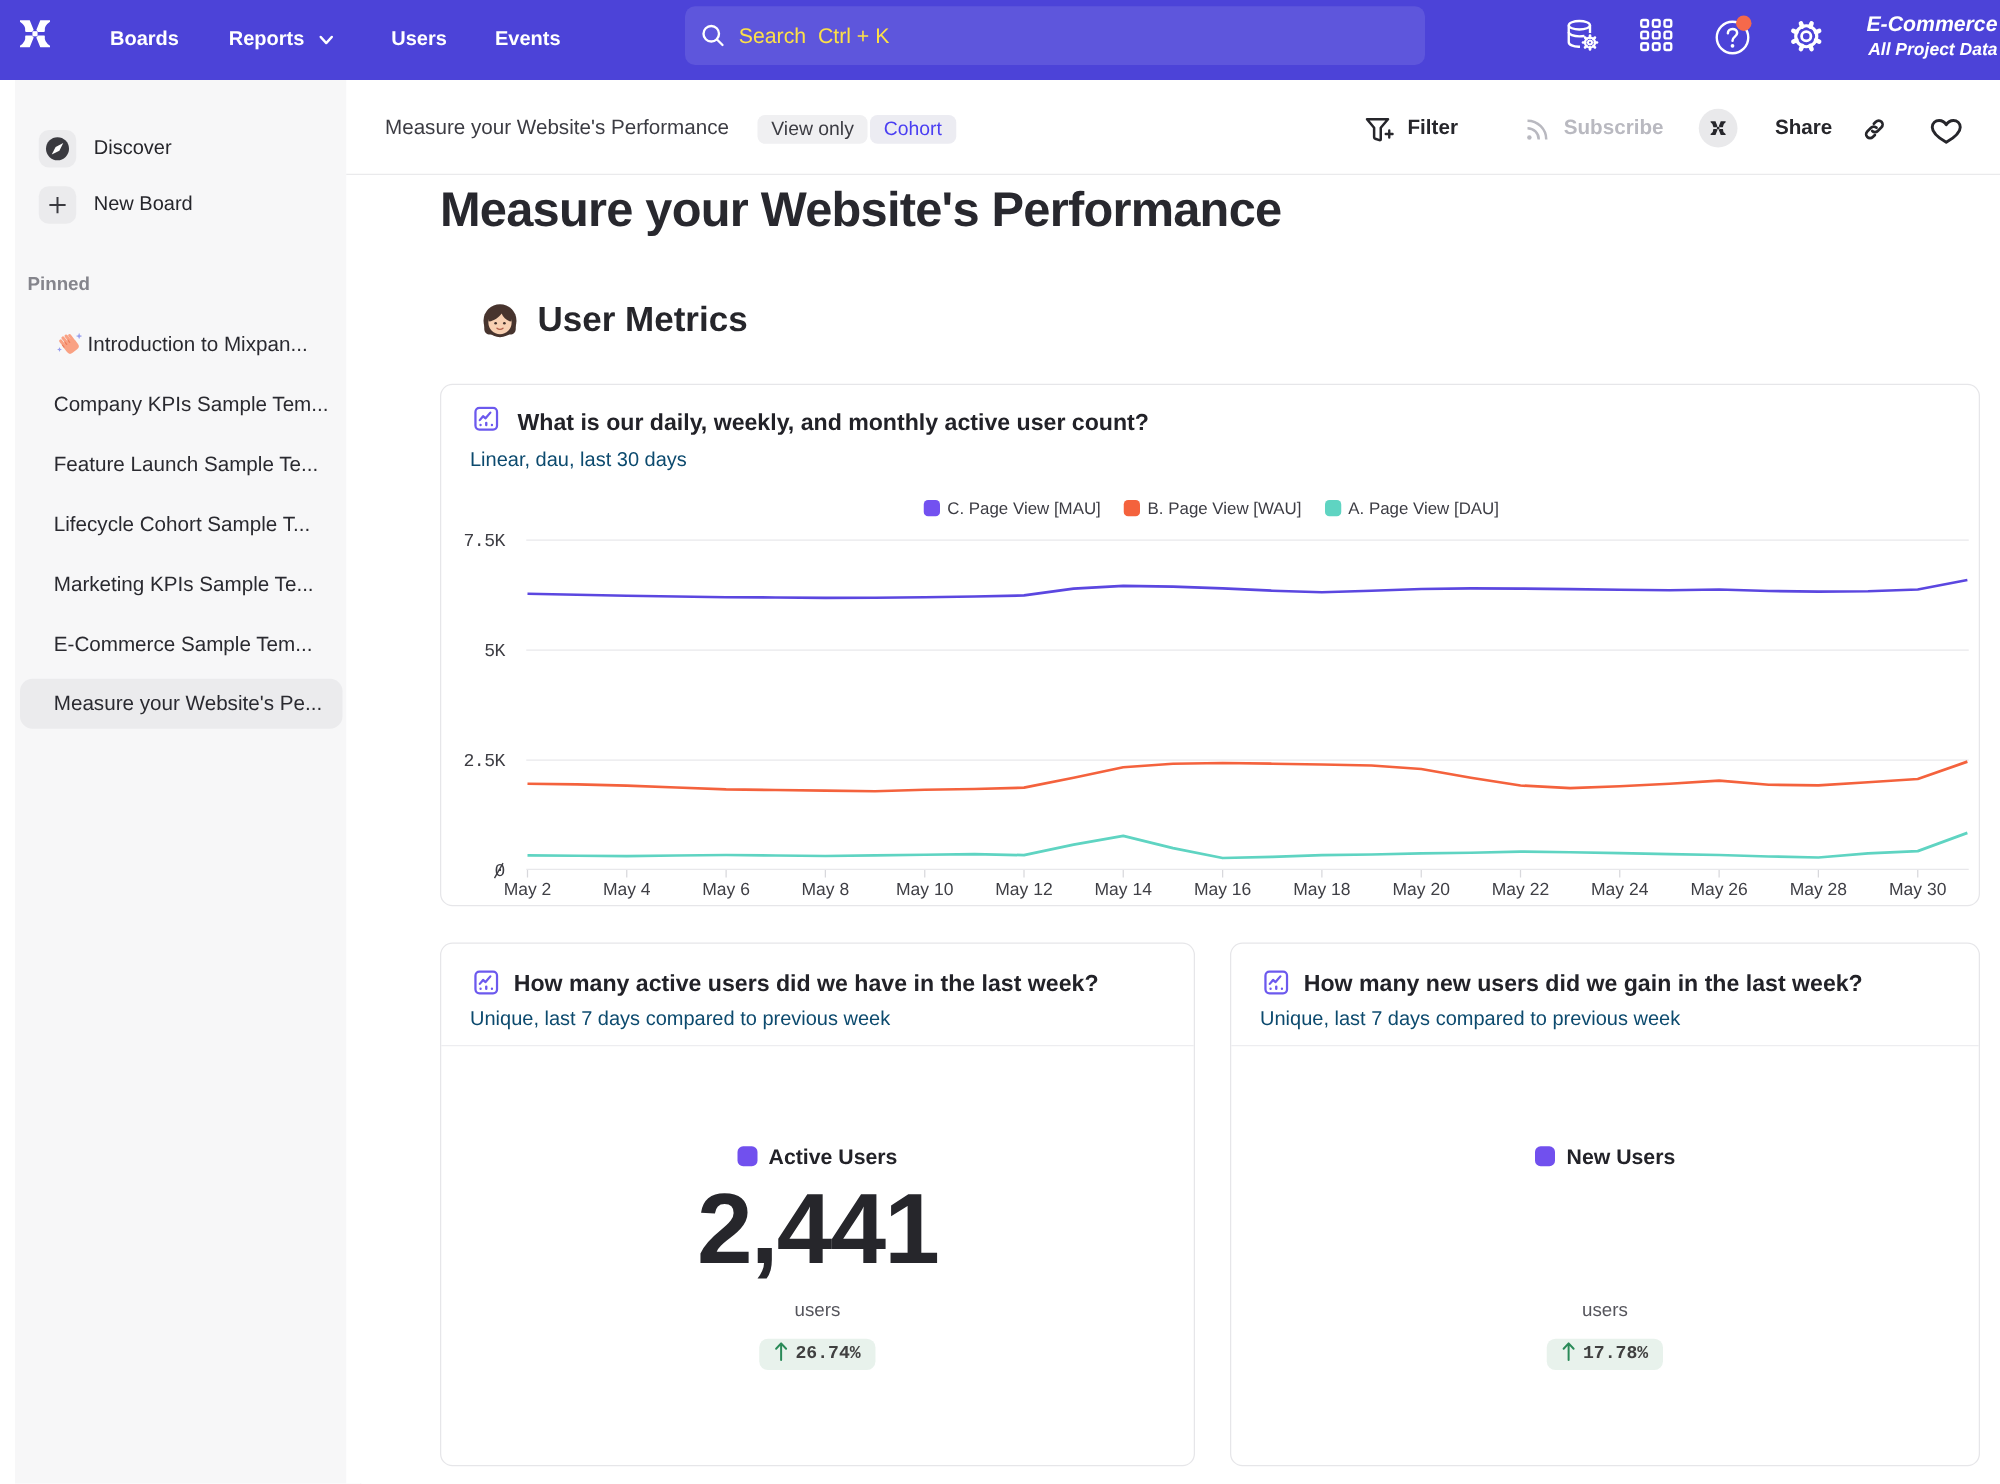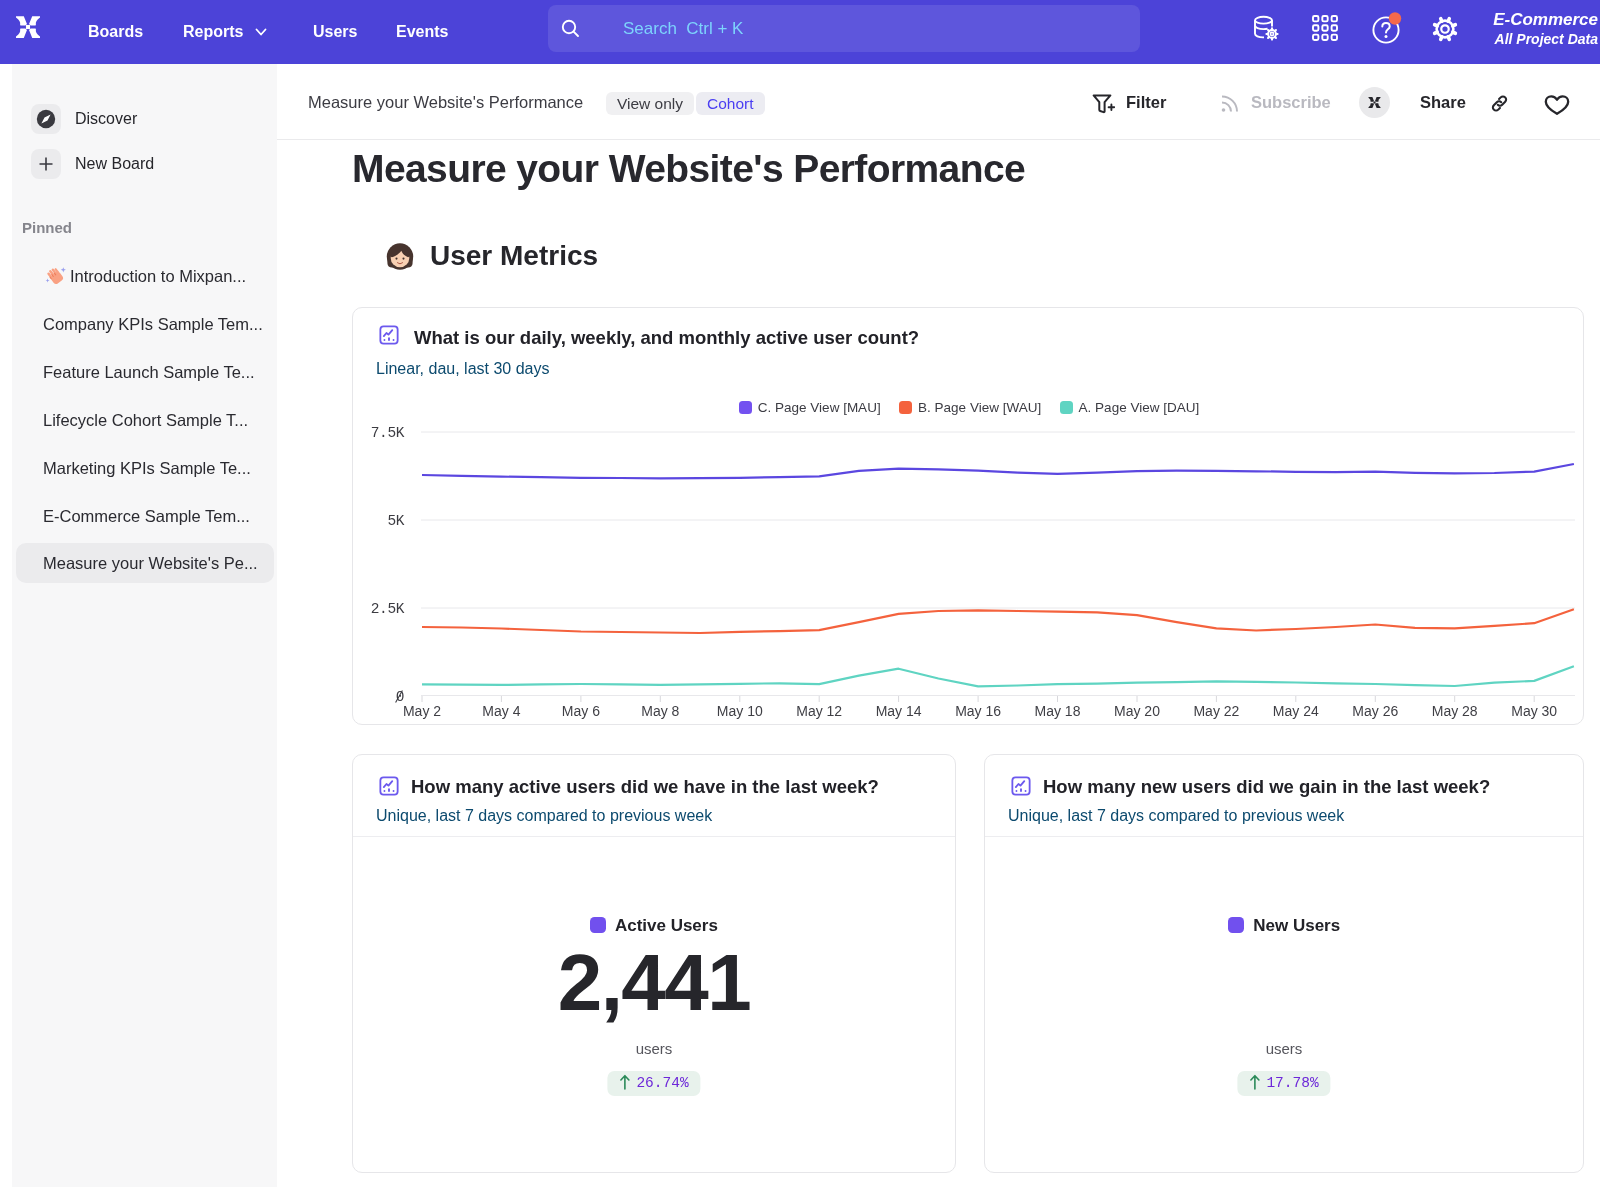--- a/index.html
+++ b/index.html
@@ -3,21 +3,21 @@
 <meta charset="utf-8">
 <style>
   * { margin:0; padding:0; box-sizing:border-box; }
   html,body { width:1600px; height:1187px; overflow:hidden; background:#fff; will-change:transform;
     font-family:"Liberation Sans", sans-serif; }
   .abs { position:absolute; }
   
   .topbar { position:absolute; left:0; top:0; width:1600px; height:64px; background:#4c43d8; }
   .navlink { position:absolute; top:0; height:64px; line-height:64px; color:#fff; font-size:16px; font-weight:600; }
   .search { position:absolute; left:548px; top:5px; width:592px; height:47px; border-radius:8px; background:rgba(255,255,255,0.1); }
-  .search .ph { position:absolute; left:43px; top:0; line-height:47px; font-size:17px; color:#7dd3fc;margin-left:32px; }
+  .search .ph { position:absolute; left:43px; top:0; line-height:47px; font-size:17px; color:#fde047; }
   .proj { position:absolute; right:2px; top:10px; color:#fff; text-align:right;font-style:italic; }
   .proj .l1 { font-size:17px; font-weight:700; white-space:nowrap; }
   .proj .l2 { font-size:14px; font-weight:700; margin-top:1px; white-space:nowrap; }
   
   .sidebar { position:absolute; left:12px; top:64px; width:277px; height:1123px; background:#f7f7f8; border-right:1px solid #e8e8ea; }
   .icbox { position:absolute; left:19px; width:30px; height:30px; border-radius:8px; background:#ebebed; }
   .sbtxt { position:absolute; left:63px; font-size:16px; color:#26262b; line-height:30px; }
   .pinned { position:absolute; left:10px; top:155px; font-size:15px; font-weight:700; color:#85858c; }
   .item { position:absolute; left:31px; height:40px; line-height:40px; font-size:16.5px; color:#2a2a30; white-space:nowrap; }
   .selpill { position:absolute; left:4px; top:479px; width:258px; height:40px; border-radius:10px; background:#ebebed; }
@@ -34,21 +34,21 @@
   .usermetrics { position:absolute; left:153px; top:100px; font-size:28px; font-weight:700; color:#26262b; }
   .card { position:absolute; background:#fff; border:1px solid #e6e6e9; border-radius:10px; }
   .ctitle { position:absolute; font-size:18.5px; font-weight:700; color:#222228; white-space:nowrap; }
   .csub { position:absolute; font-size:16px; color:#0c4a6e; white-space:nowrap; }
   .mono { font-family:"Liberation Mono", monospace; }
   .leg { font-size:13.5px; color:#3c3c43; }
   .sw { display:inline-block; width:13px; height:13px; border-radius:3.5px; vertical-align:-1.5px; }
   .bignum { position:absolute; width:100%; text-align:center; font-size:80px; line-height:80px; font-weight:700; color:#26262b; letter-spacing:-1.5px; }
   .numlegend { position:absolute; width:100%; text-align:center; font-size:17px; font-weight:700; color:#222228; }
   .userslab { position:absolute; width:100%; text-align:center; font-size:15px; color:#55555c; }
-  .pctpill { position:absolute; left:50%; transform:translateX(-50%); height:25px; line-height:25px; padding:0 12px; border-radius:7px; background:#e8f2ec; color:#6d28d9; font-size:14.5px; }
+  .pctpill { position:absolute; left:50%; transform:translateX(-50%); height:25px; line-height:25px; padding:0 12px; border-radius:7px; background:#e8f2ec; color:#404040; font-size:14.5px;font-weight:bold; }
 </style>
 </head>
 <body>
 
 <div class="topbar">
   <svg class="abs" style="left:13px;top:12px" width="30" height="30" viewBox="0 0 32 32">
     <g fill="#fff">
       <path d="M3.2 4.4 L11.5 4.4 L14.9 12.8 L13.2 14.5 L8.4 14.5 Q7.3 14.5 7.6 13.3 Q8.4 9.4 3.2 5.8 Z"></path>
       <path d="M28.8 4.4 L20.5 4.4 L17.1 12.8 L18.8 14.5 L23.6 14.5 Q24.7 14.5 24.4 13.3 Q23.6 9.4 28.8 5.8 Z"></path>
       <path d="M3.2 27.6 L11.5 27.6 L14.9 19.2 L13.2 17.5 L8.4 17.5 Q7.3 17.5 7.6 18.7 Q8.4 22.6 3.2 26.2 Z"></path>

